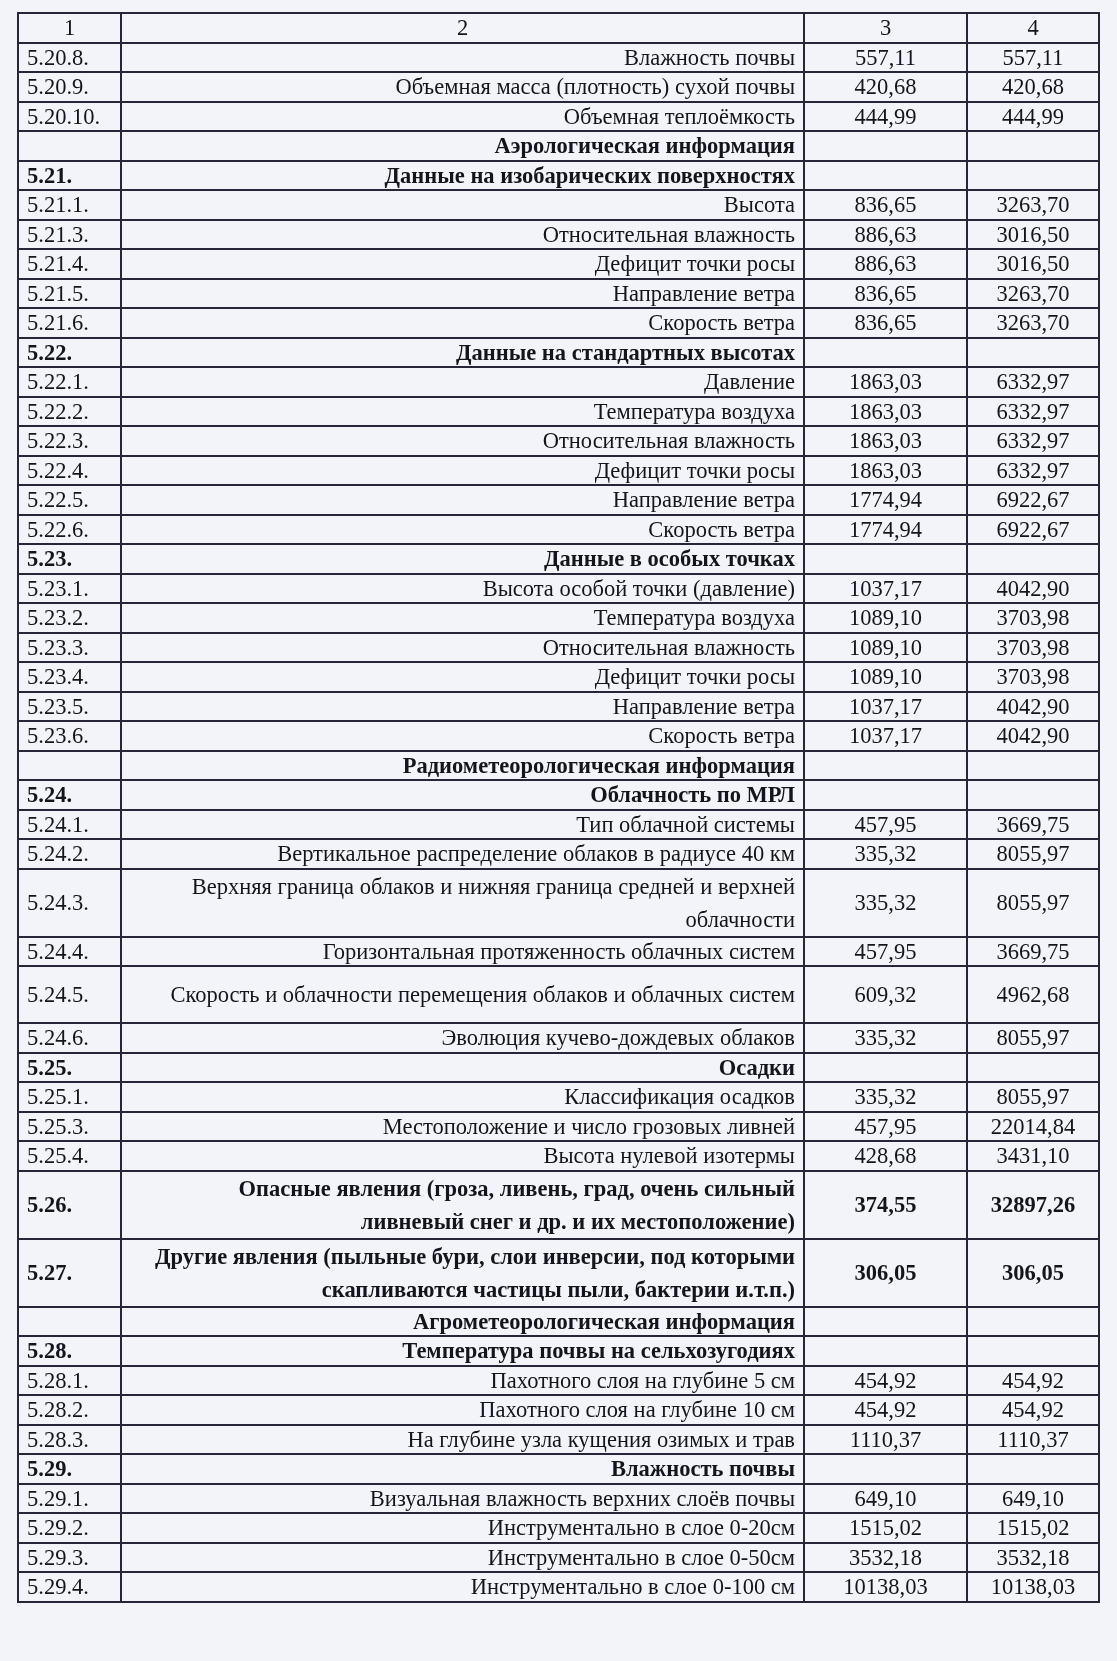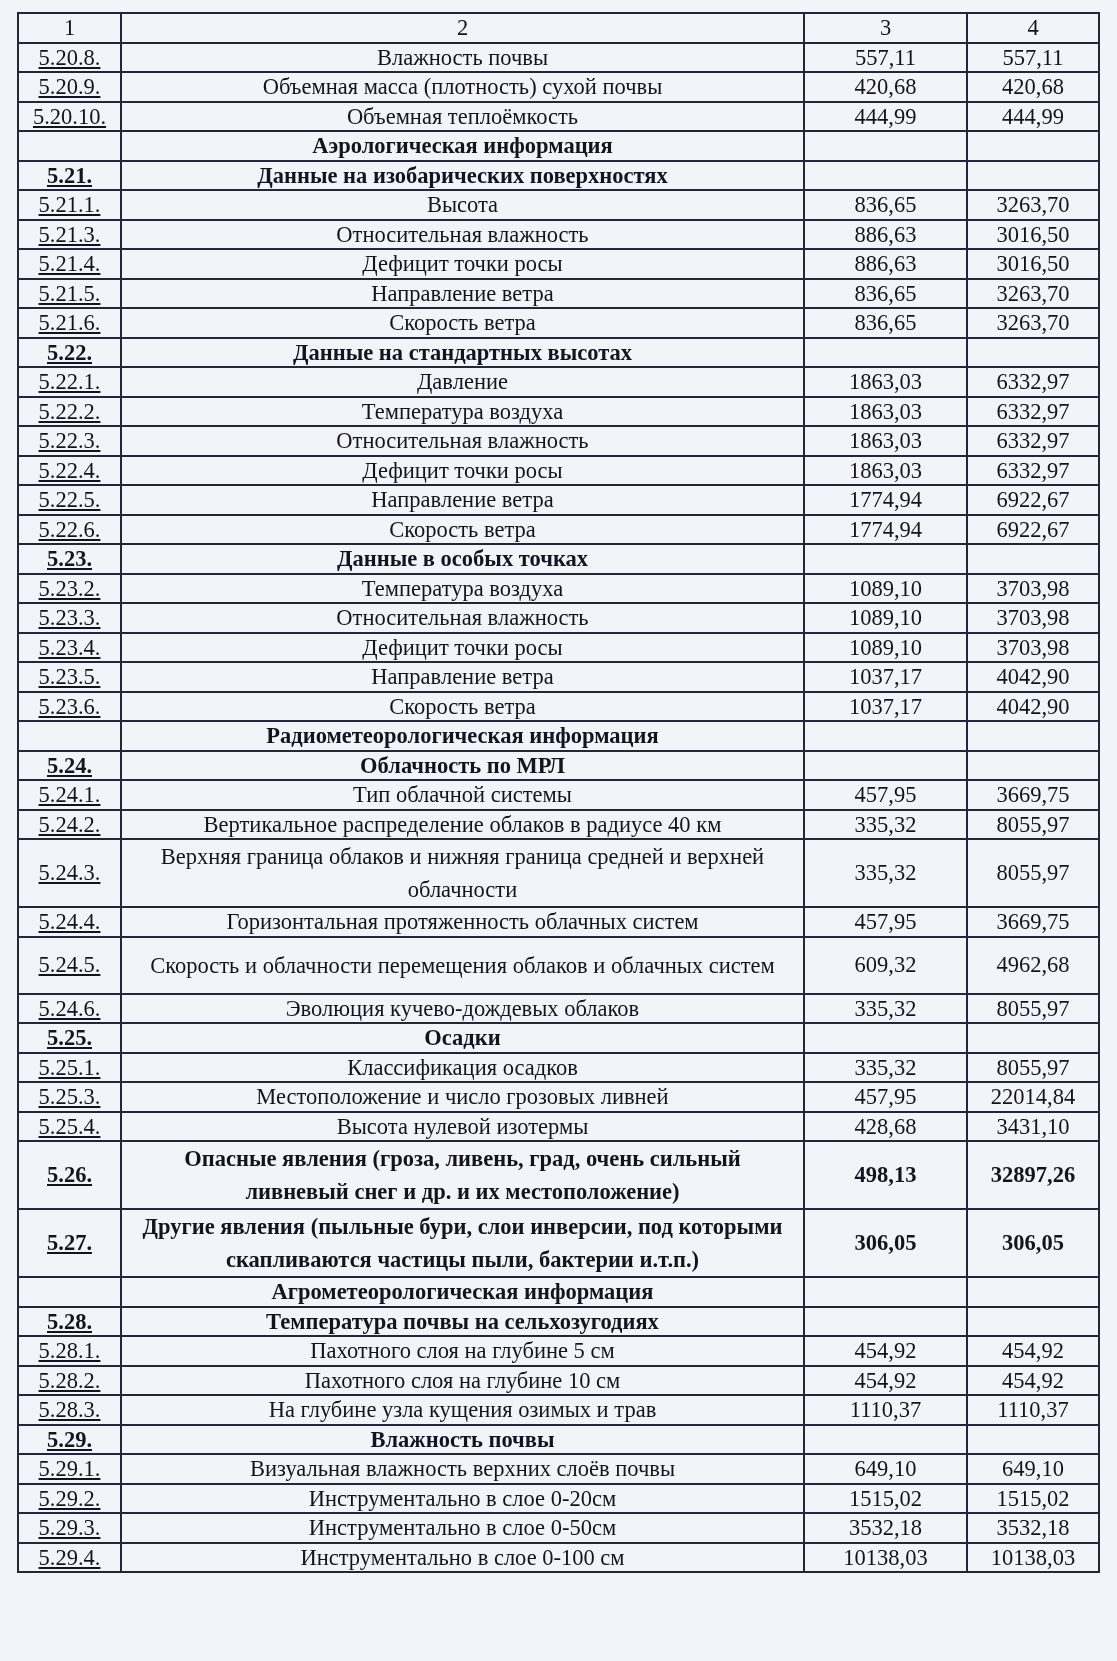--- a/index.html
+++ b/index.html
@@ -23,22 +23,22 @@
     line-height: 27.5px;
     height: 27.5px;
     vertical-align: middle;
     white-space: nowrap;
     overflow: hidden;
   }
   col.c1 { width: 103px; }
   col.c2 { width: 683px; }
   col.c3 { width: 163px; }
   col.c4 { width: 132px; }
-  td.num { text-align: center; padding: 0 2px; text-decoration: underline; }
-  td.name { text-align: center; padding-left: 7px; }
+  td.num { padding: 0 2px; }
+  td.name { text-align: right; padding-left: 7px; }
   td.v { text-align: center; padding: 0 2px; }
   tr.hdr td { text-align: center; }
   tr.bold td { font-weight: bold; }
   tr.tall td.name { white-space: normal; line-height: 33px; height: 55px; }
   tr.tall td { height: 55px; }
 </style>
 </head>
 <body>
 
 <div class="page">
@@ -158,20 +158,26 @@
           <td class="v">1774,94</td>
           <td class="v">6922,67</td>
         </tr>
         <tr class="bold">
           <td class="num">5.23.</td>
           <td class="name">Данные в особых точках</td>
           <td class="v"></td>
           <td class="v"></td>
         </tr>
         <tr>
+          <td class="num">5.23.1.</td>
+          <td class="name">Высота особой точки (давление)</td>
+          <td class="v">1037,17</td>
+          <td class="v">4042,90</td>
+        </tr>
+        <tr>
           <td class="num">5.23.2.</td>
           <td class="name">Температура воздуха</td>
           <td class="v">1089,10</td>
           <td class="v">3703,98</td>
         </tr>
         <tr>
           <td class="num">5.23.3.</td>
           <td class="name">Относительная влажность</td>
           <td class="v">1089,10</td>
           <td class="v">3703,98</td>
@@ -262,21 +268,21 @@
         </tr>
         <tr>
           <td class="num">5.25.4.</td>
           <td class="name">Высота нулевой изотермы</td>
           <td class="v">428,68</td>
           <td class="v">3431,10</td>
         </tr>
         <tr class="bold tall">
           <td class="num">5.26.</td>
           <td class="name">Опасные явления (гроза, ливень, град, очень сильный ливневый снег и др. и их местоположение)</td>
-          <td class="v">498,13</td>
+          <td class="v">374,55</td>
           <td class="v">32897,26</td>
         </tr>
         <tr class="bold tall">
           <td class="num">5.27.</td>
           <td class="name">Другие явления (пыльные бури, слои инверсии, под которыми скапливаются частицы пыли, бактерии и.т.п.)</td>
           <td class="v">306,05</td>
           <td class="v">306,05</td>
         </tr>
         <tr class="bold">
           <td class="num"></td>

